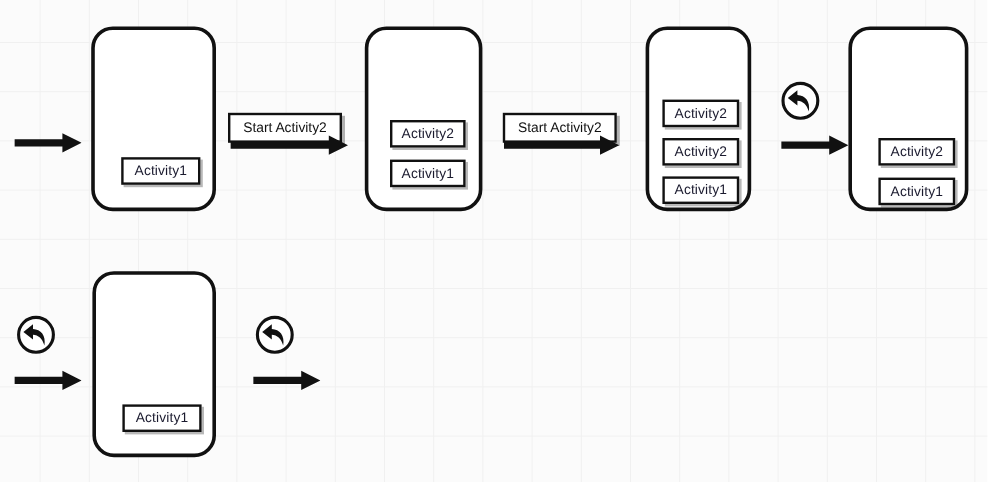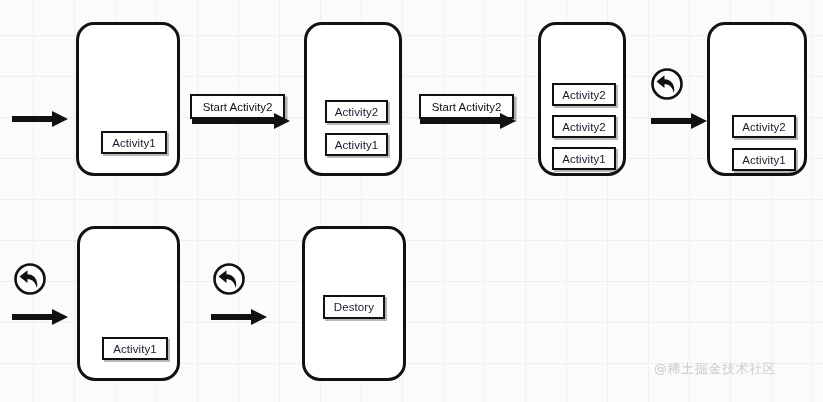--- a/index.html
+++ b/index.html
@@ -171,19 +171,15 @@
                C19 17.2 22.2 20 24 26 Z" fill="#111111"></path>
     </svg>
   </div>
 
   <div class="arrow" style="left:211px; top:306px;">
     <svg width="56" height="22" viewBox="0 0 56 22">
       <path d="M0 8 H40 V3 L56 11 L40 19 V14 H0 Z" fill="#111111"></path>
     </svg>
   </div>
 
-  <div class="phone" style="left:302px; top:226px; width:104px; height:155px;">
-    <div class="actbox" style="left:18px; top:66px; width:62px; height:24px;">Destory</div>
-  </div>
 
-  <div class="watermark" style="left:654px; top:360px;">@稀土掘金技术社区</div>
 
 </div>
 
 </body></html>

